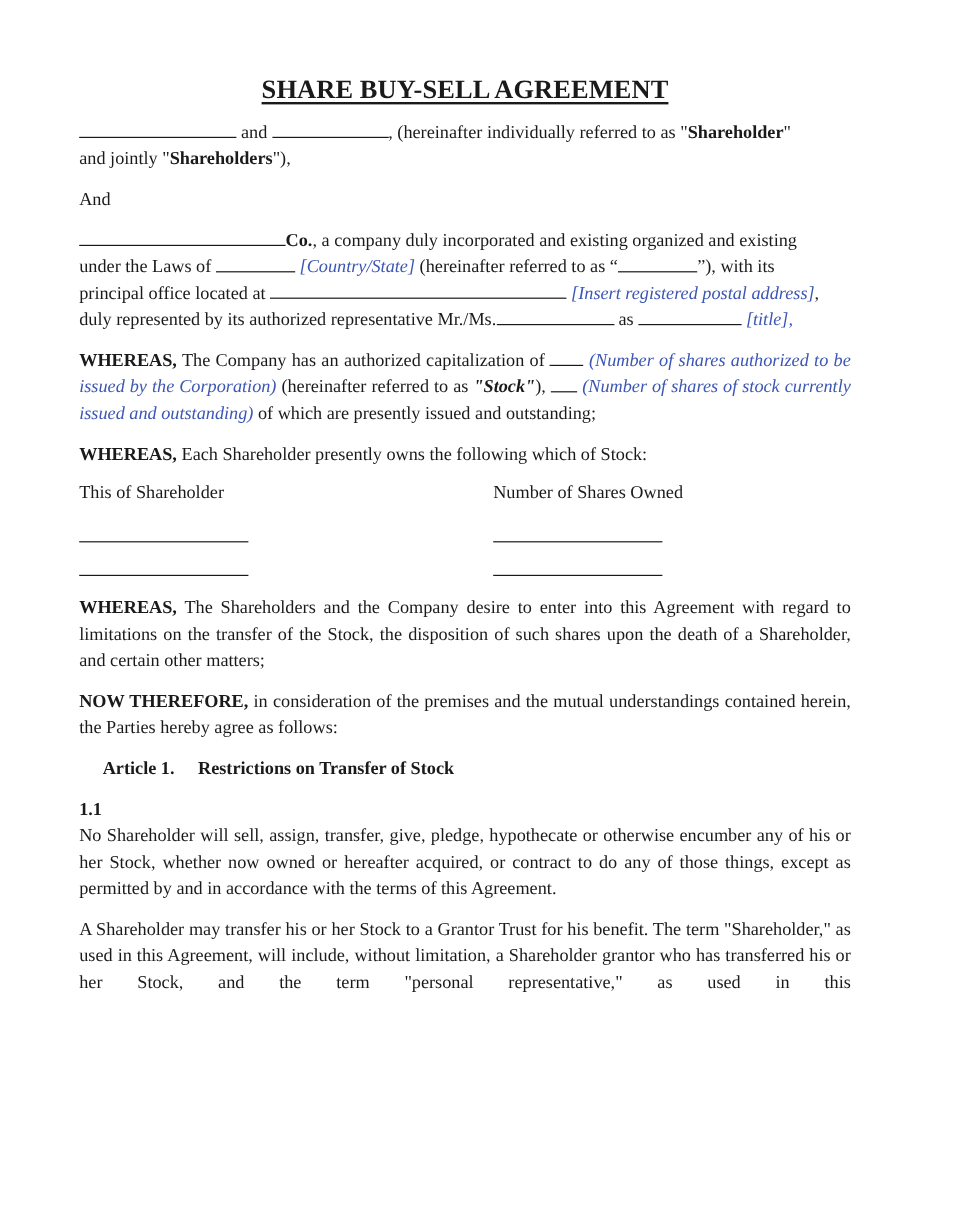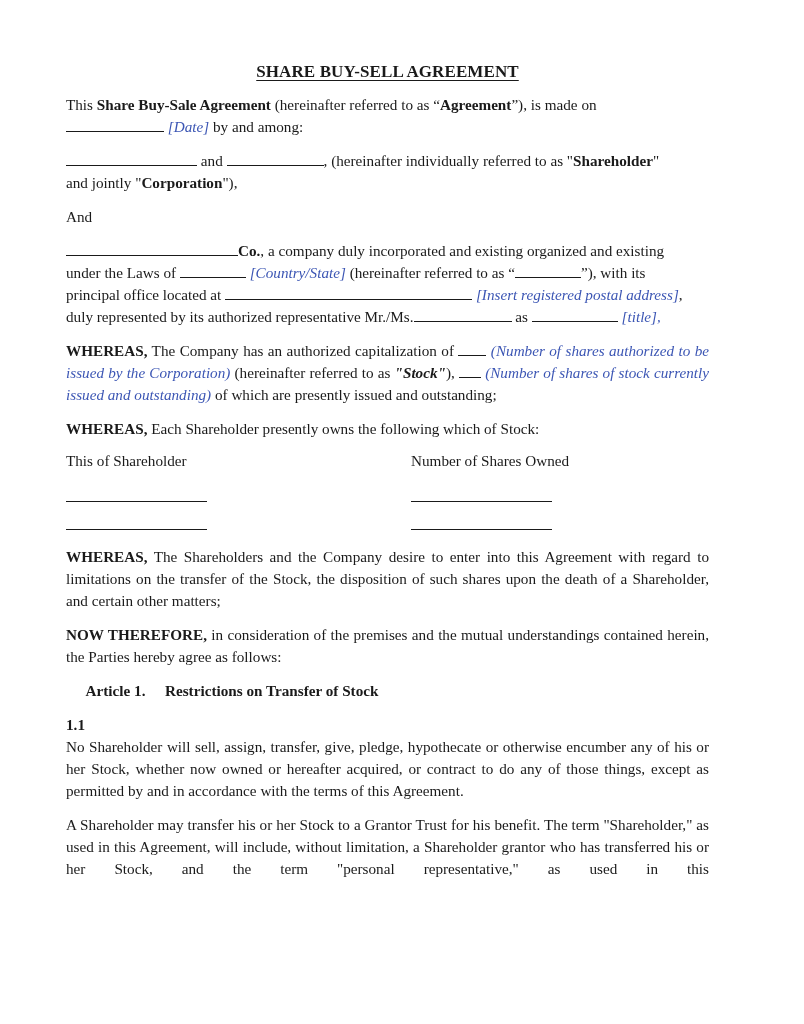--- a/index.html
+++ b/index.html
@@ -1,19 +1,19 @@
 <!DOCTYPE html>
 <html><head>
 <meta charset="utf-8">
 <style>
   html, body { margin: 0; padding: 0; background: #ffffff; }
   body { width: 804px; height: 1024px; overflow: hidden; position: relative;
          font-family: "Liberation Serif", serif; color: #1a1a1a; font-size: 15.2px; }
   .page { position: absolute; left: 66px; top: 62px; width: 643px; }
-  .title { text-align: center; font-weight: bold; font-size: 17px; text-decoration: underline;
+  .title { text-align: center; font-weight: bold; font-size: 22px; text-decoration: underline;
            text-underline-offset: 3px; margin: 0 0 12px 0; letter-spacing: 0.1px; }
   p { margin: 0; line-height: 22px; text-align: justify; }
   .gap { margin-bottom: 12px; }
   .b { font-weight: bold; }
   .ph { color: #3c56b4; font-style: italic; }
   .blank { display: inline-block; border-bottom: 1px solid #1a1a1a; height: 14px; vertical-align: baseline; }
   .u { text-decoration: underline; }
   .two-col { position: relative; height: 22px; }
   .two-col .c2 { position: absolute; left: 345px; top: 0; }
   .sigline { position: relative; height: 28px; }
@@ -26,29 +26,24 @@
   .sec .num { width: 49px; }
   .last-line { text-align-last: justify; }
 </style>
 </head>
 <body>
 
 <div class="page">
 
   <h1 class="title">SHARE BUY-SELL AGREEMENT</h1>
 
-  <p class="gap">
-    <span>This </span><span class="b">Share Buy-Sale Agreement</span><span> (hereinafter referred to as “</span><span class="b">Agreement</span><span>”), is made on</span><br>
-    <span class="blank" style="width:98px"></span>
-    <span class="ph">[Date]</span><span> by and among:</span>
-  </p>
 
   <p class="gap">
     <span class="blank" style="width:131px"></span><span> and </span><span class="blank" style="width:97px"></span><span>, (hereinafter individually referred to as "</span><span class="b">Shareholder</span><span>"</span><br>
-    <span>and jointly "</span><span class="b">Corporation</span><span>"),</span>
+    <span>and jointly "</span><span class="b">Shareholders</span><span>"),</span>
   </p>
 
   <p class="gap">And</p>
 
   <p class="gap">
     <span class="blank" style="width:172px"></span><span class="b">Co.</span><span>, a company duly incorporated and existing  organized and existing</span><br>
     <span>under the Laws of </span><span class="blank" style="width:66px"></span>
     <span class="ph">[Country/State]</span><span> (hereinafter referred to as “</span><span class="blank" style="width:66px"></span><span>”), with its</span><br>
     <span>principal office located at </span><span class="blank" style="width:247px"></span>
     <span class="ph">[Insert registered postal address]</span><span>,</span><br>

